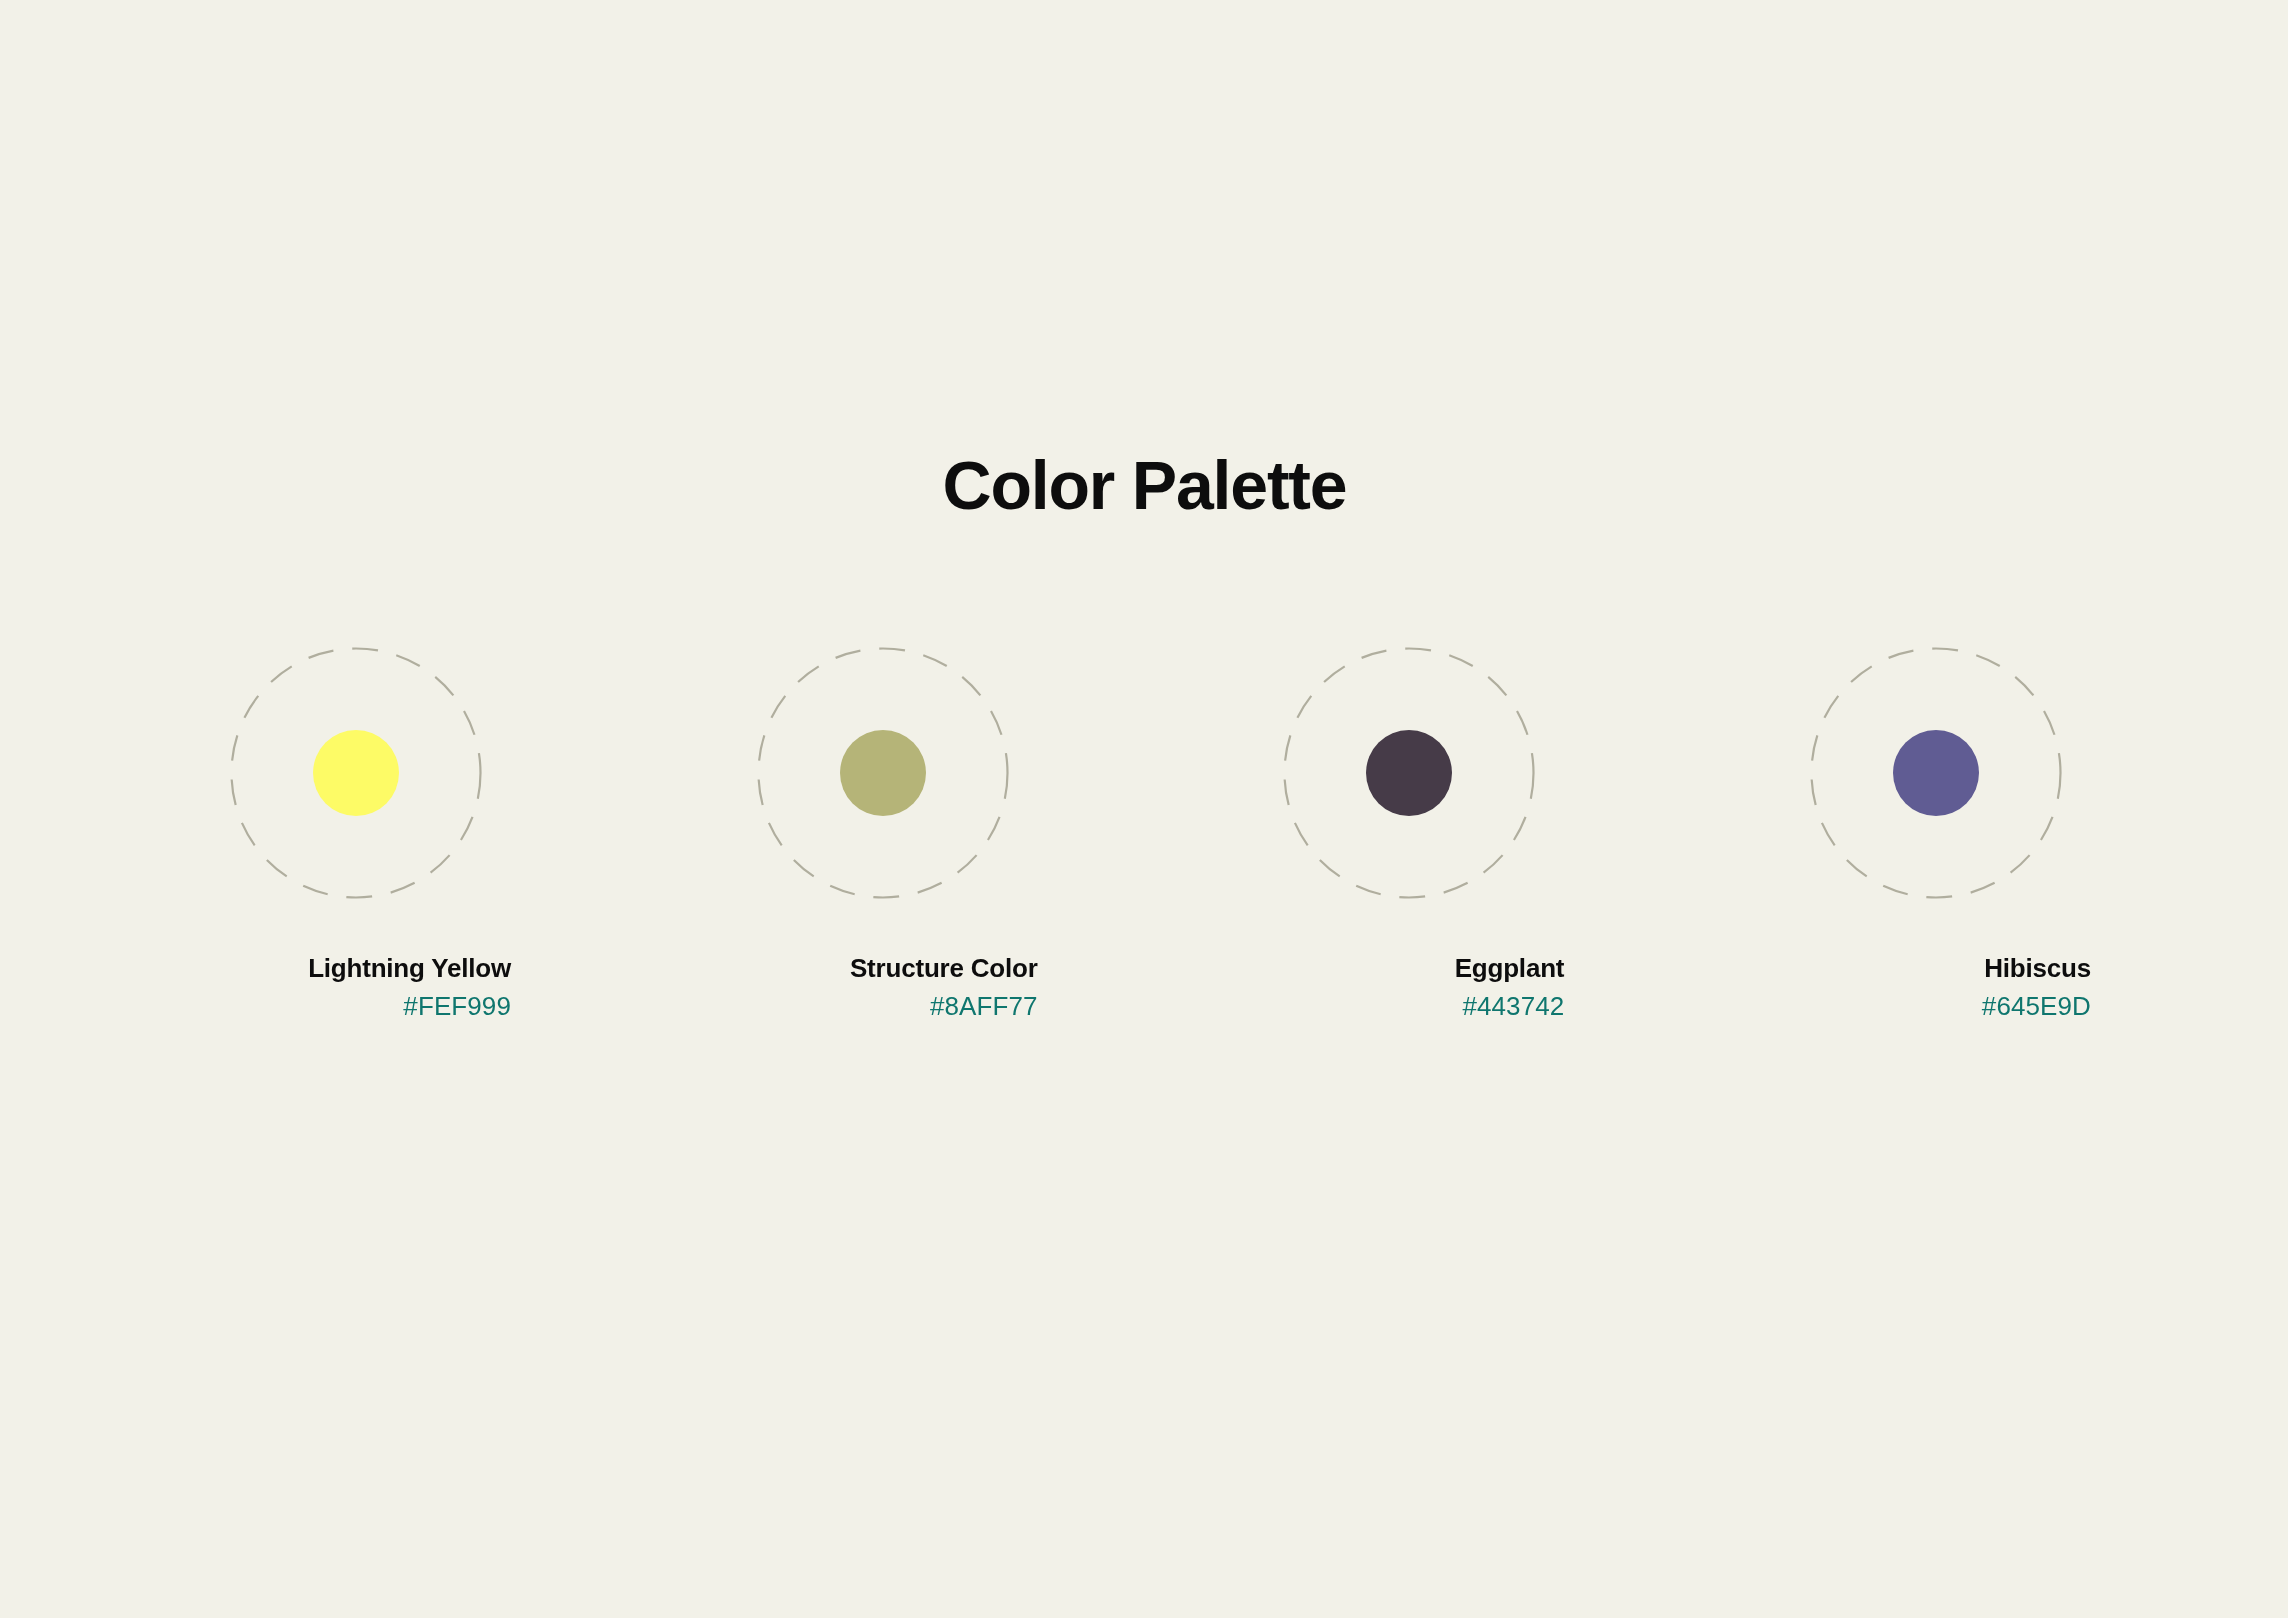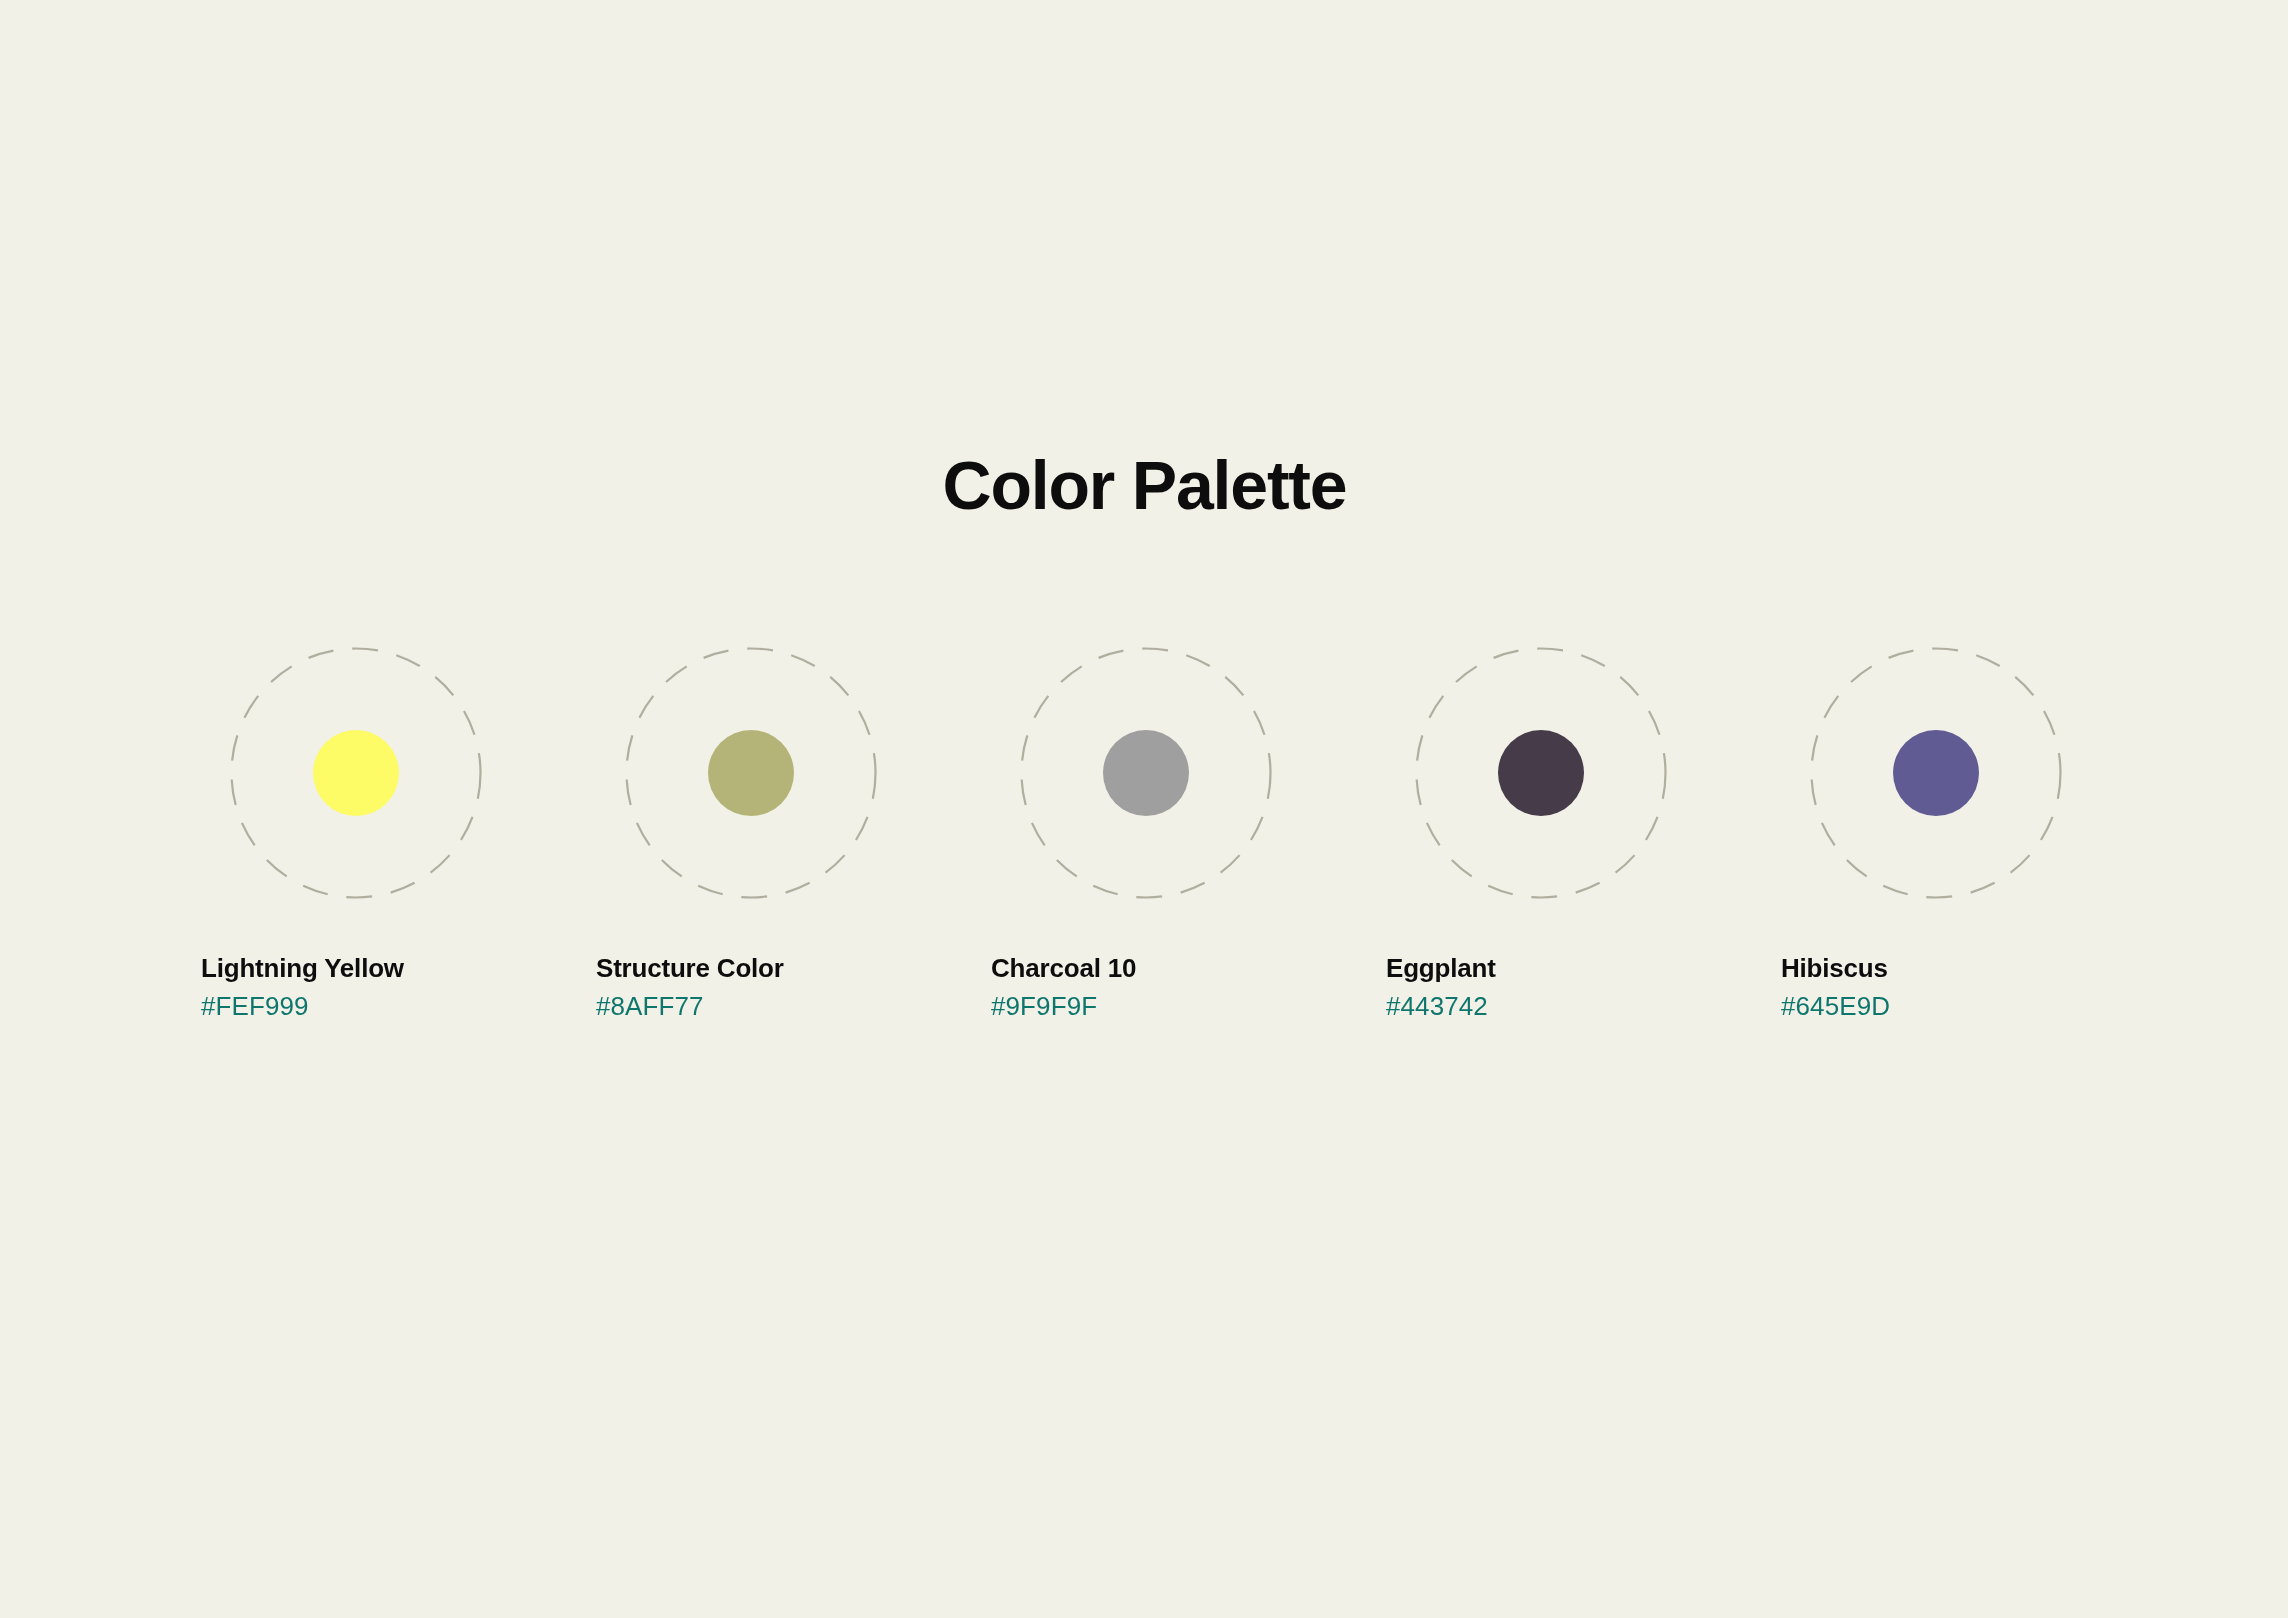--- a/index.html
+++ b/index.html
@@ -77,21 +77,21 @@
 
   .swatch-dot {
     position: relative;
     width: 86px;
     height: 86px;
     border-radius: 50%;
   }
 
   .swatch-labels {
     margin-top: 53px;
-    text-align: left;
+    text-align: right;
     width: 310px;
   }
 
   .swatch-name {
     font-size: 26px;
     font-weight: bold;
     color: #0D0D0D;
     letter-spacing: -0.2px;
     line-height: 1.25;
     white-space: nowrap;
@@ -135,32 +135,20 @@
           <circle cx="126.5" cy="126.5" r="125" fill="none" stroke="#B0AE9E" stroke-width="2.2" stroke-dasharray="26 19" stroke-linecap="butt"></circle>
         </svg>
         <div class="swatch-dot" style="background: rgb(181, 180, 120);"></div>
       </div>
       <div class="swatch-labels">
         <div class="swatch-name">Structure Color</div>
         <div class="swatch-hex">#8AFF77</div>
       </div>
     </div>
 
-    <div class="swatch">
-      <div class="swatch-ring">
-        <svg class="ring-svg" viewBox="0 0 253 253">
-          <circle cx="126.5" cy="126.5" r="125" fill="none" stroke="#B0AE9E" stroke-width="2.2" stroke-dasharray="26 19" stroke-linecap="butt"></circle>
-        </svg>
-        <div class="swatch-dot" style="background: rgb(159, 159, 159);"></div>
-      </div>
-      <div class="swatch-labels">
-        <div class="swatch-name">Charcoal 10</div>
-        <div class="swatch-hex">#9F9F9F</div>
-      </div>
-    </div>
 
     <div class="swatch">
       <div class="swatch-ring">
         <svg class="ring-svg" viewBox="0 0 253 253">
           <circle cx="126.5" cy="126.5" r="125" fill="none" stroke="#B0AE9E" stroke-width="2.2" stroke-dasharray="26 19" stroke-linecap="butt"></circle>
         </svg>
         <div class="swatch-dot" style="background: rgb(70, 59, 72);"></div>
       </div>
       <div class="swatch-labels">
         <div class="swatch-name">Eggplant</div>

